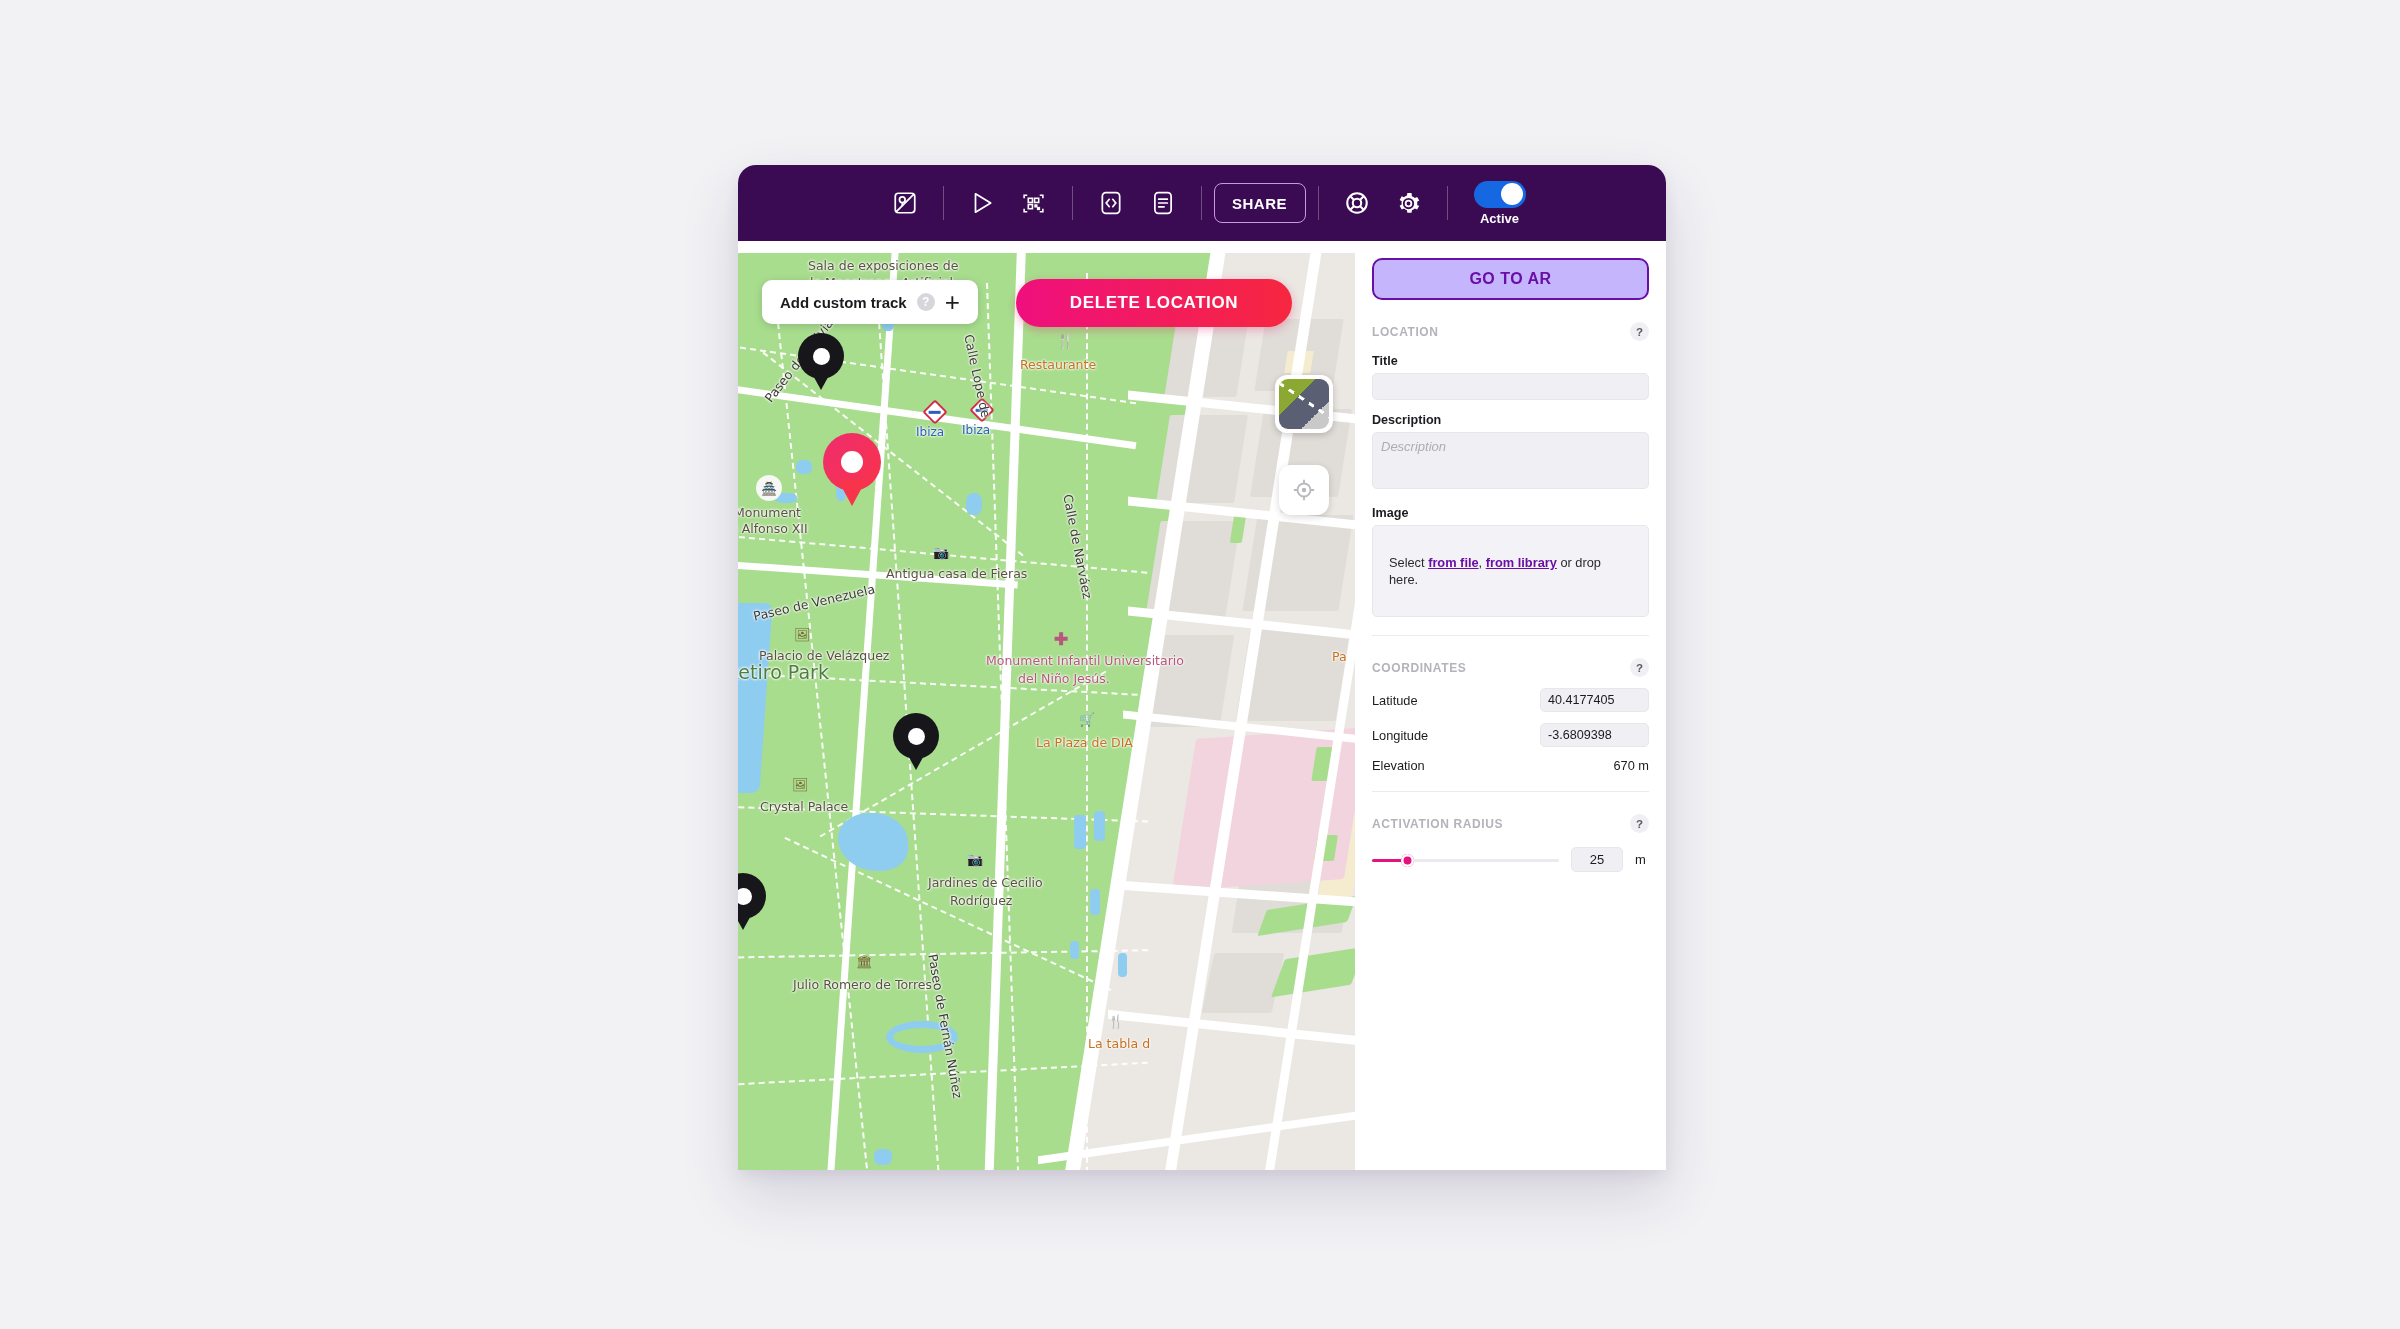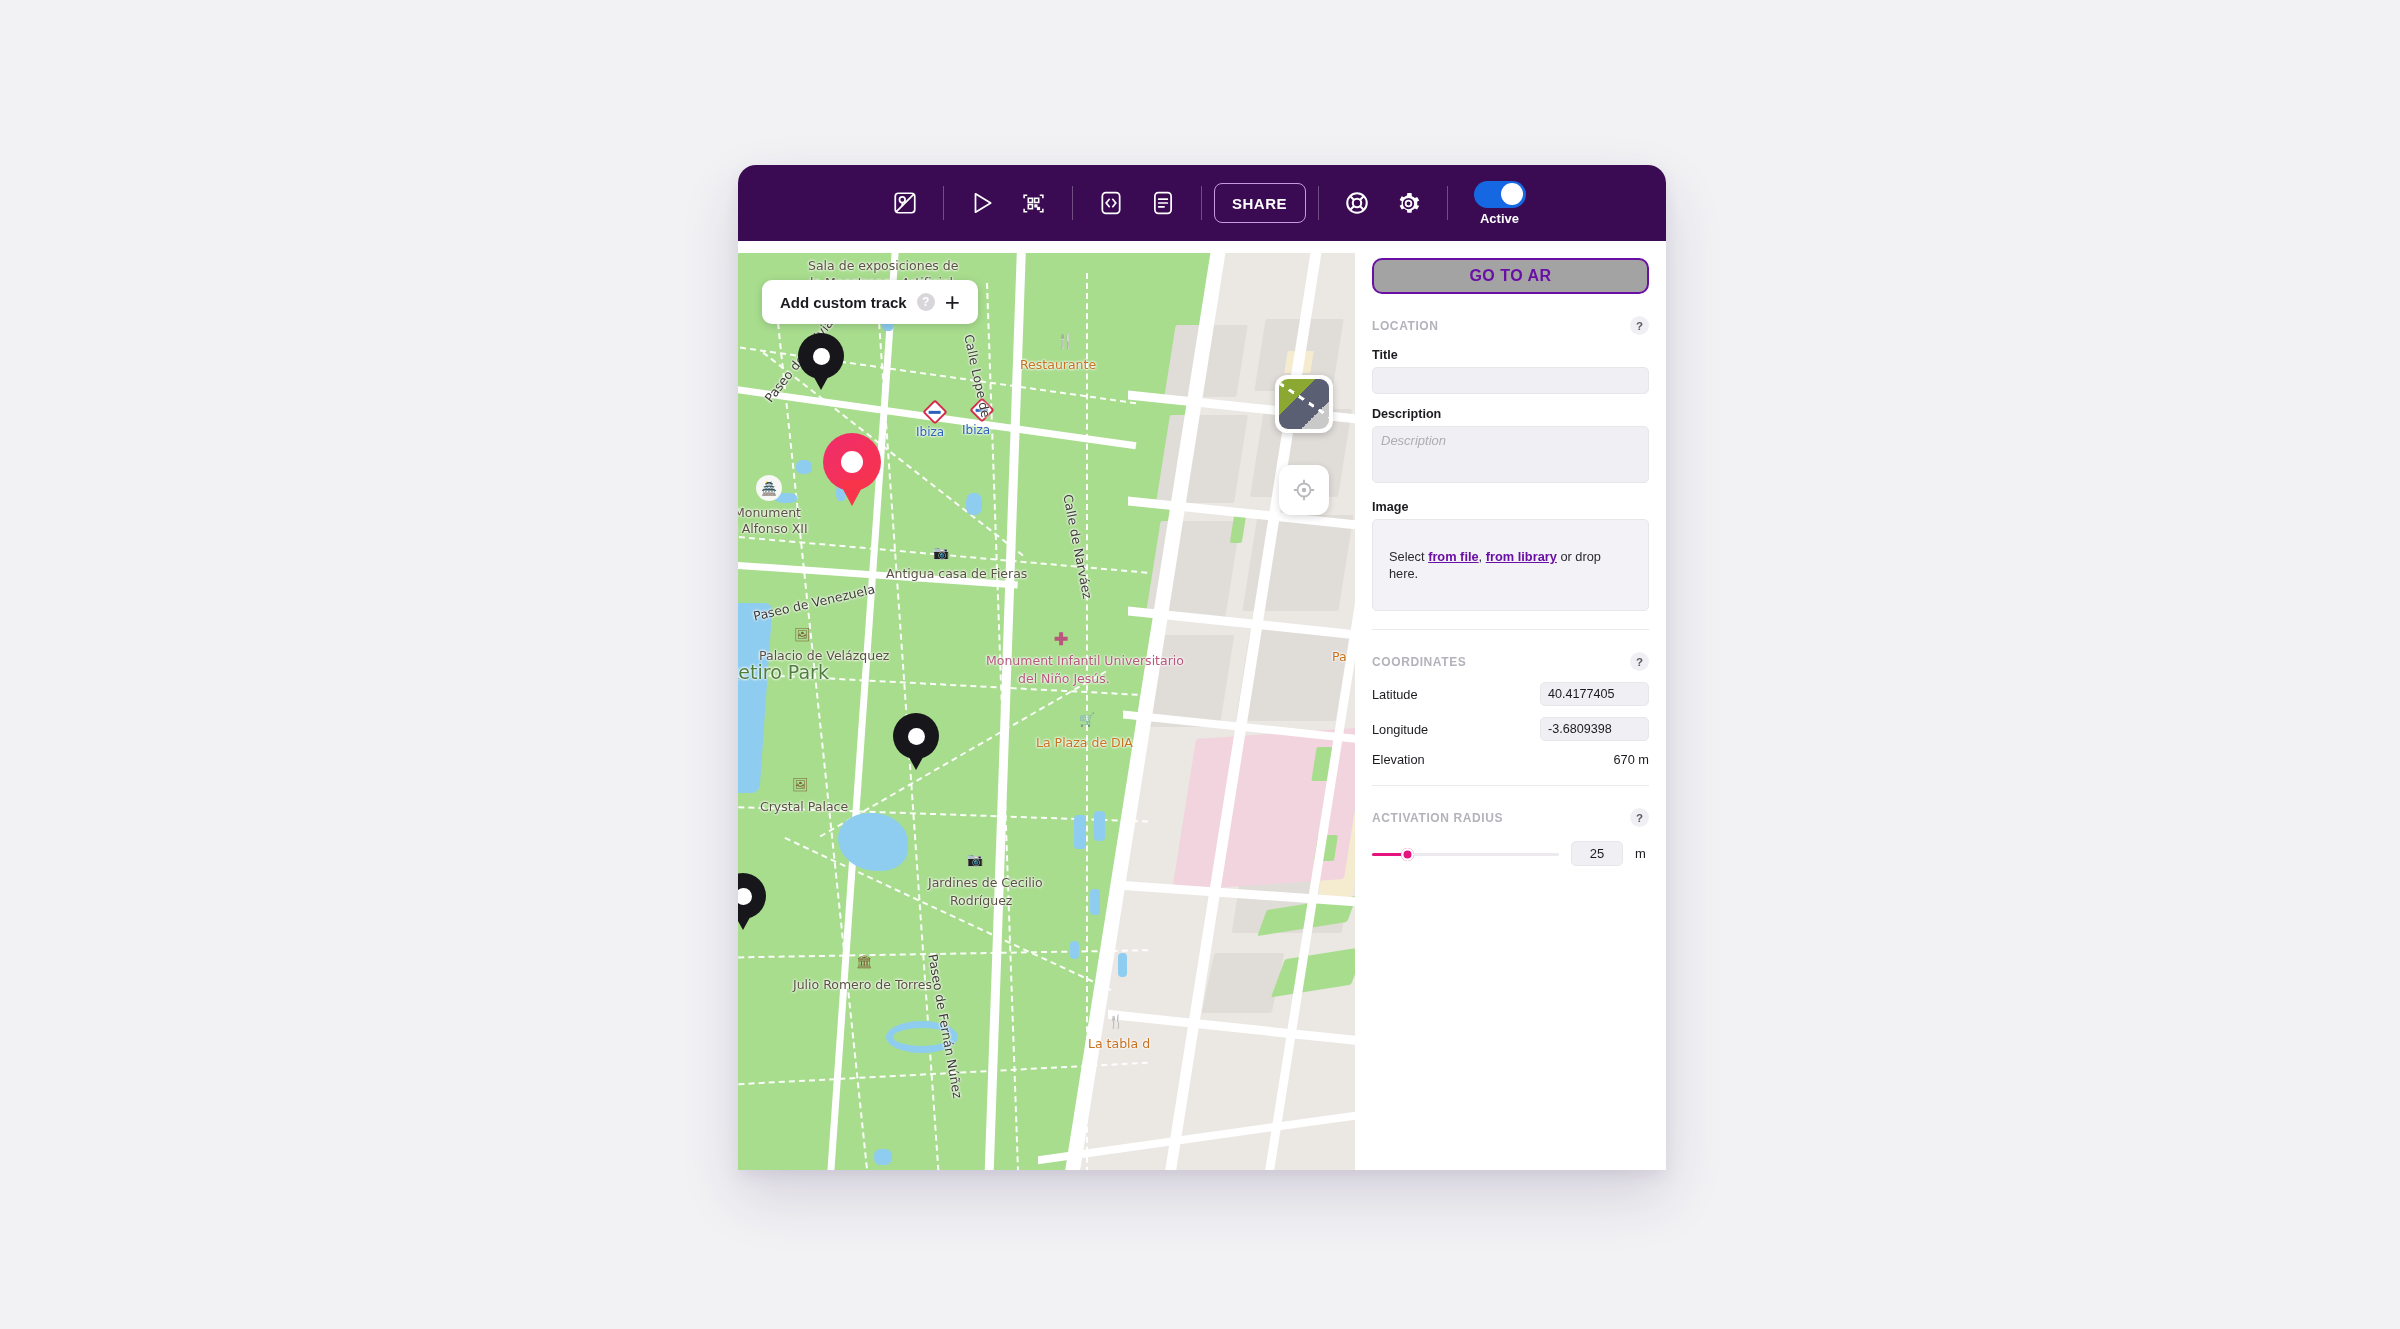--- a/index.html
+++ b/index.html
@@ -280,24 +280,24 @@
     padding: 0 17px;
     border-bottom: 1px solid #e9e8ec;
     flex: 0 0 auto;
   }
   .props-head .t { font-size: 15.5px; font-weight: 700; color: #1d1b20; }
   .props-body {
     flex: 1; padding: 17px;
     overflow: hidden;
   }
   .ar-btn {
-    width: 100%; height: 36px;
+    width: 100%; height: 42px;
     border: 2px solid #6a0fa5;
     border-radius: 10px;
-    background: #a3a3a3;
+    background: #c4b5fd;
     color: #6a0fa5;
     font-size: 16px; font-weight: 700; letter-spacing: .5px;
     font-family: "Liberation Sans", sans-serif;
     cursor: pointer;
   }
   .sec-head {
     margin-top: 22px;
     display: flex; align-items: center; justify-content: space-between;
   }
   .sec-head .cap {
@@ -598,20 +598,21 @@
           <div class="tail"></div>
         </div>
       </div>
 
       <div class="add-track">
         <span class="lbl">Add custom track</span>
         <span class="q-badge">?</span>
         <span class="plus-btn">+</span>
       </div>
 
+      <button class="delete-btn" style="background: linear-gradient(90deg, rgb(239, 15, 126) 0%, rgb(246, 39, 63) 100%);">DELETE LOCATION</button>
 
       <div class="map-style-btn">
         <div class="thumb"></div>
       </div>
 
       <div class="geo-btn">
         <svg width="26" height="26" viewBox="0 0 24 24" fill="none" stroke="#b9b8bd" stroke-width="1.7">
           <circle cx="12" cy="12" r="6"></circle>
           <circle cx="12" cy="12" r="2.1" fill="#b9b8bd" stroke="none"></circle>
           <path d="M12 2.6v3.2M12 18.2v3.2M2.6 12h3.2M18.2 12h3.2"></path>

